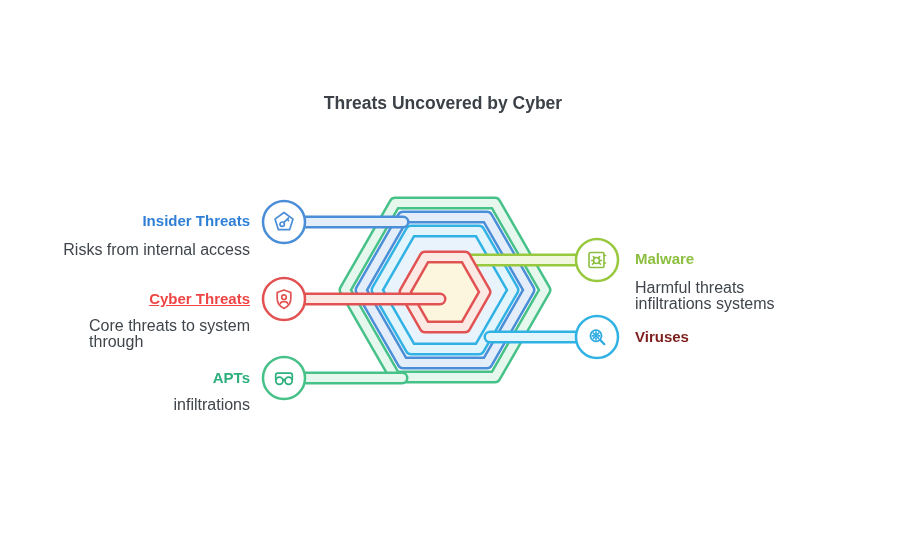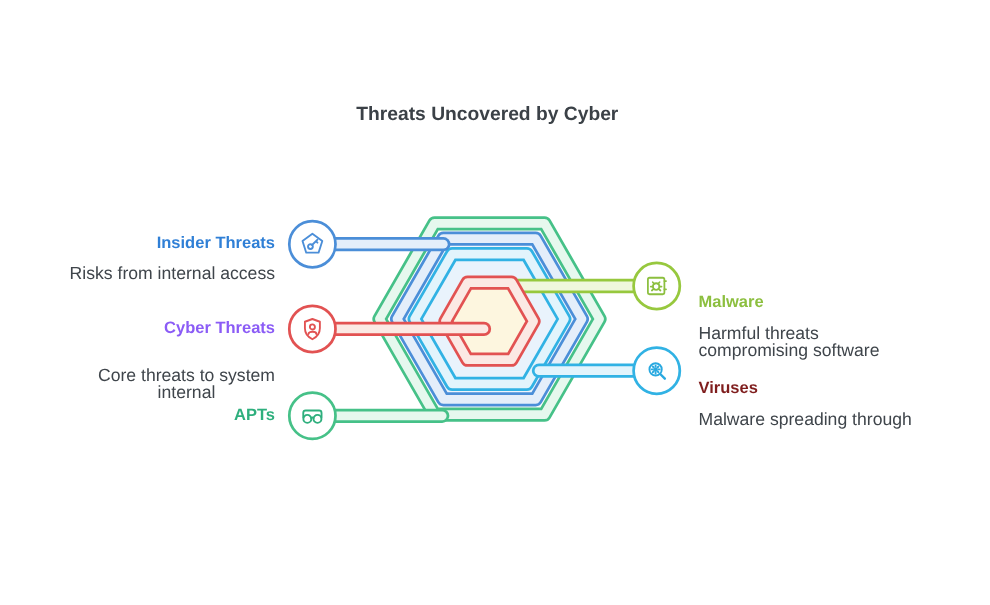--- a/index.html
+++ b/index.html
@@ -11,31 +11,31 @@
   .title{
     position:absolute;left:253px;top:90px;width:380px;text-align:center;
     font-weight:bold;font-size:17.5px;line-height:26px;color:#3b4147;
   }
   .node-label{
     position:absolute;font-size:15px;font-weight:bold;white-space:nowrap;
   }
   .node-desc{
     position:absolute;font-size:16px;color:#3f454b;line-height:15.5px;white-space:nowrap;
   }
-  .left-side{right:650px;text-align:center;}
-  .right-side{left:635px;text-align:left;margin-top:16px;}
+  .left-side{right:650px;text-align:left;}
+  .right-side{left:635px;text-align:left;}
   .c-insider{color:#2f7fd6;}
-  .c-cyber{color:#8b5cf6;}
+  .c-cyber{color:#ef4444;text-decoration:underline;}
   .c-apts{color:#2eaf7d;}
   .c-malware{color:#8cbf3f;}
   .c-viruses{color:#7f1d1d;}
   #label-insider{top:212px;}
   #desc-insider{top:242px;}
   #label-cyber{top:290px;}
-  #desc-cyber{top:334px;}
+  #desc-cyber{top:318px;}
   #label-apts{top:369px;}
   #desc-apts{top:397px;}
   #label-malware{top:250px;}
   #desc-malware{top:280px;}
   #label-viruses{top:328px;}
   #desc-viruses{top:358px;}
 </style>
 </head>
 <body>
 
@@ -137,31 +137,31 @@
   </div>
 
   <div id="label-insider" class="node-label left-side c-insider">Insider Threats</div>
   <div id="desc-insider" class="node-desc left-side">
     <div>Risks from internal access</div>
   </div>
 
   <div id="label-cyber" class="node-label left-side c-cyber">Cyber Threats</div>
   <div id="desc-cyber" class="node-desc left-side">
     <div>Core threats to system</div>
-    <div>internal</div>
+    <div>through</div>
   </div>
 
   <div id="label-apts" class="node-label left-side c-apts">APTs</div>
   <div id="desc-apts" class="node-desc left-side">
+    <div>infiltrations</div>
   </div>
 
   <div id="label-malware" class="node-label right-side c-malware">Malware</div>
   <div id="desc-malware" class="node-desc right-side">
     <div>Harmful threats</div>
-    <div>compromising software</div>
+    <div>infiltrations systems</div>
   </div>
 
   <div id="label-viruses" class="node-label right-side c-viruses">Viruses</div>
   <div id="desc-viruses" class="node-desc right-side">
-    <div>Malware spreading through</div>
   </div>
 
 </div>
 
 </body></html>

